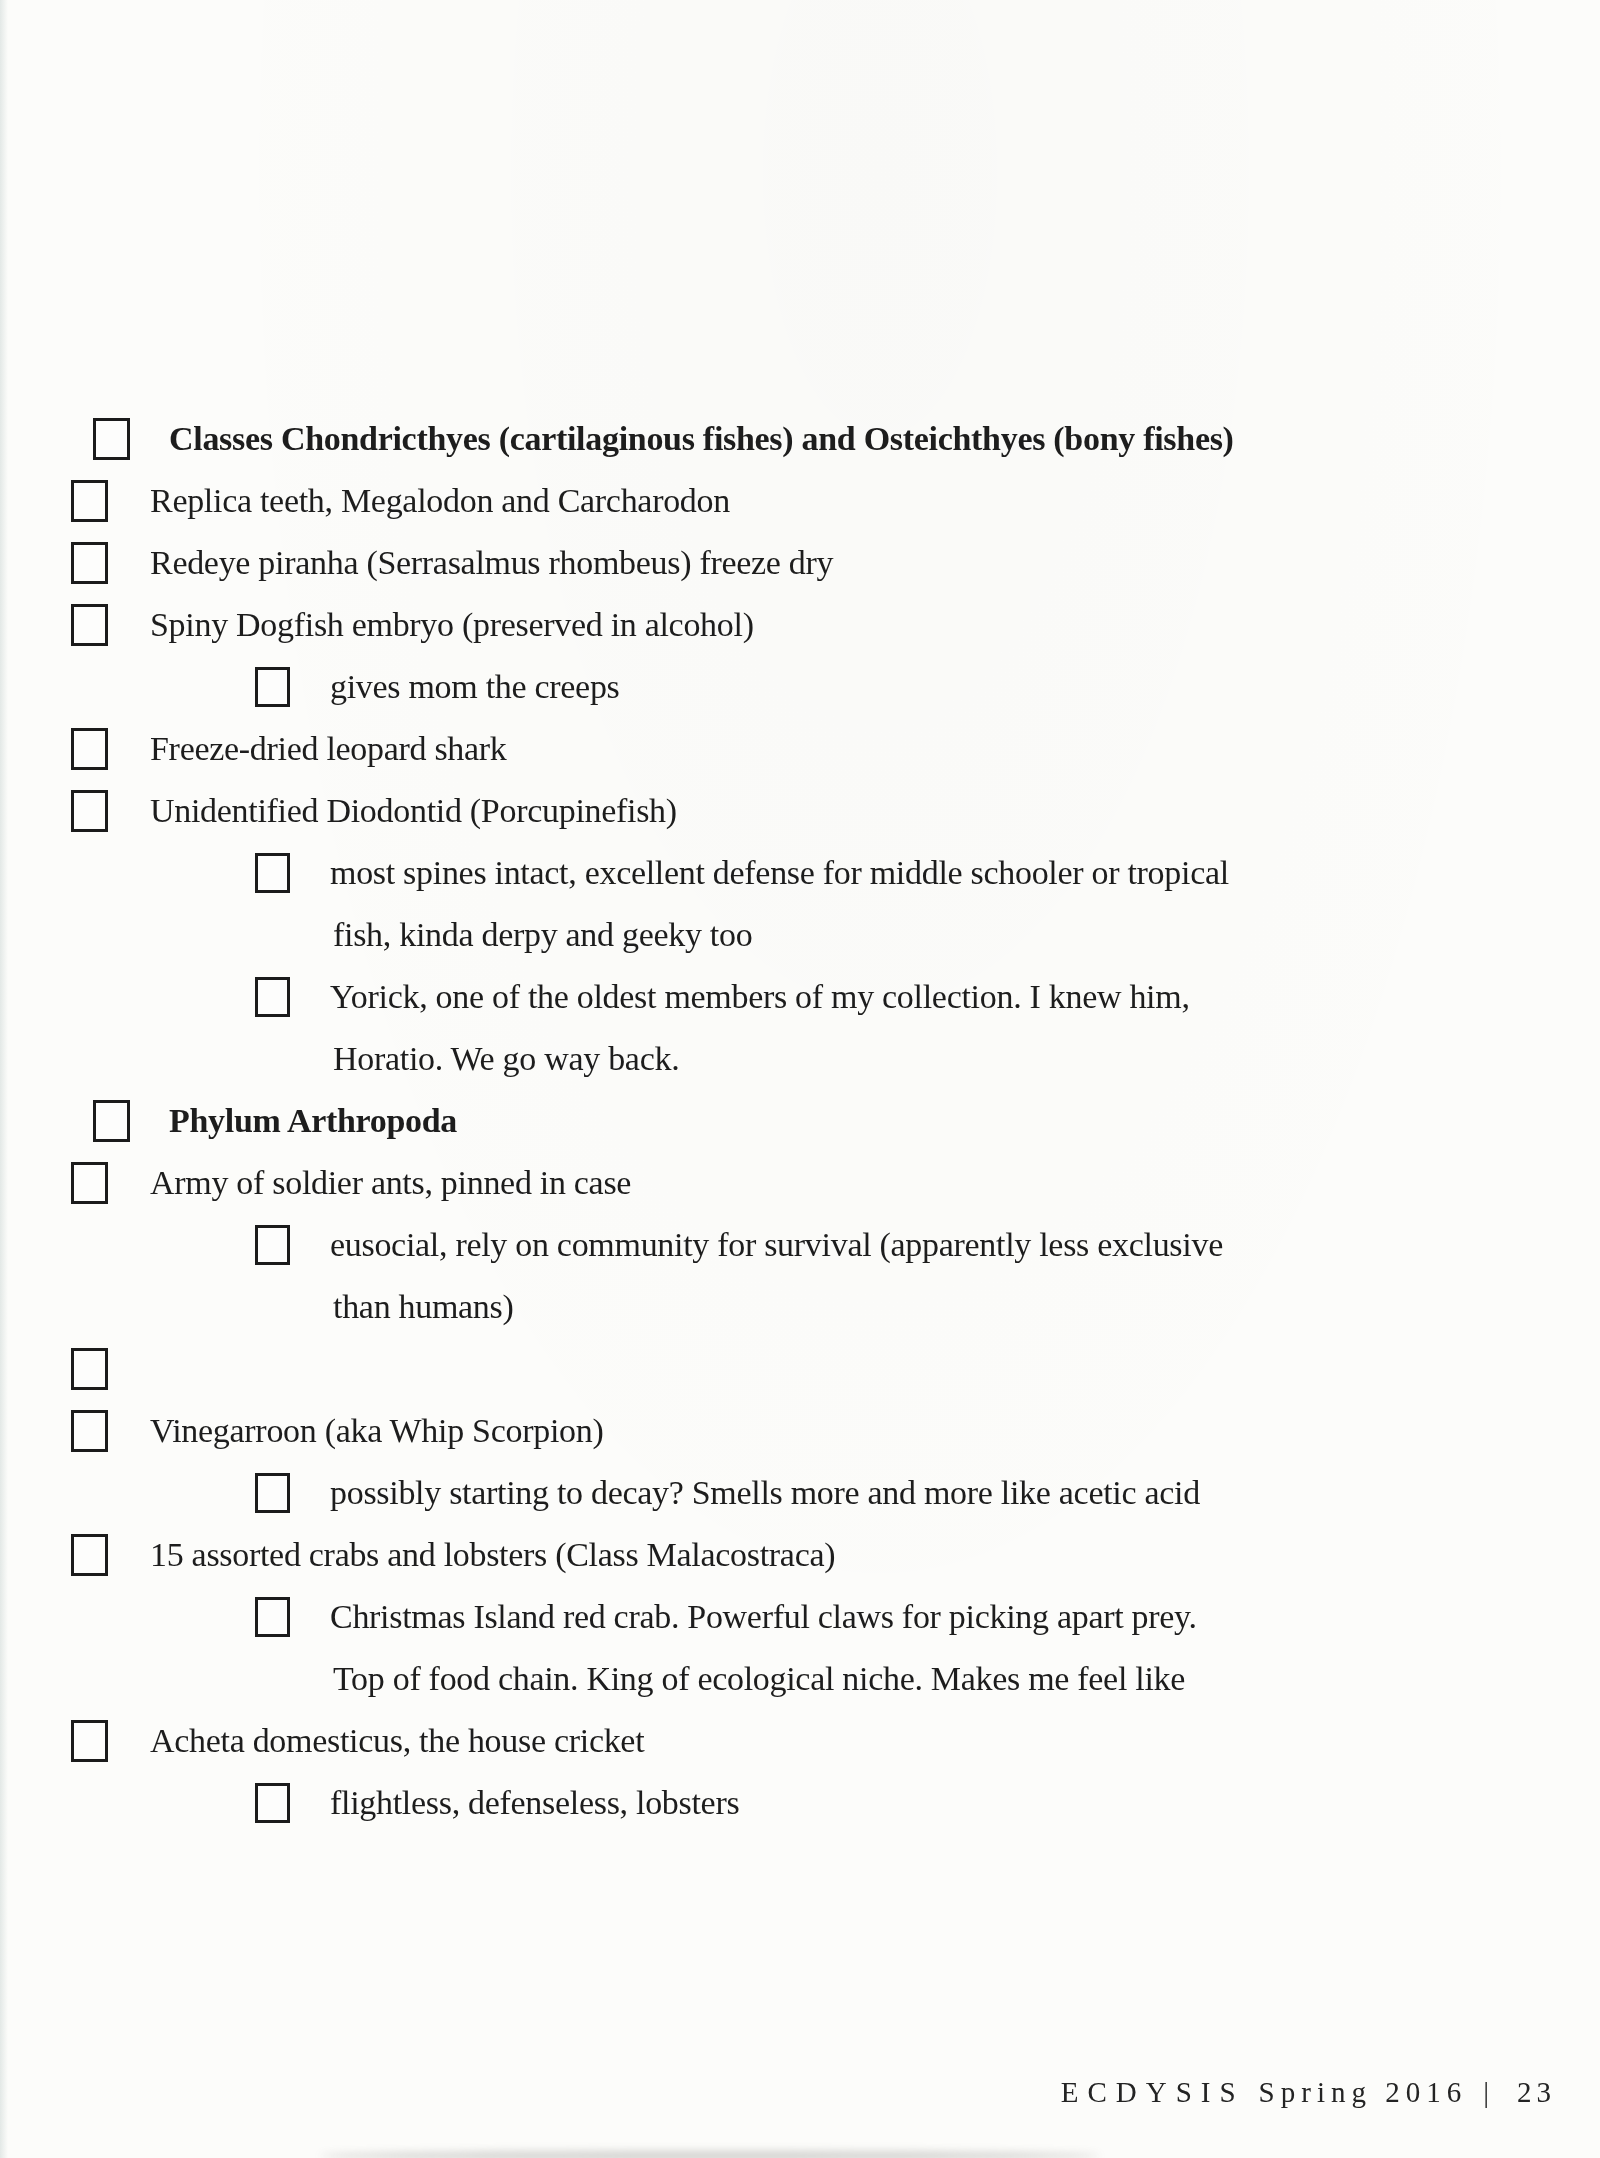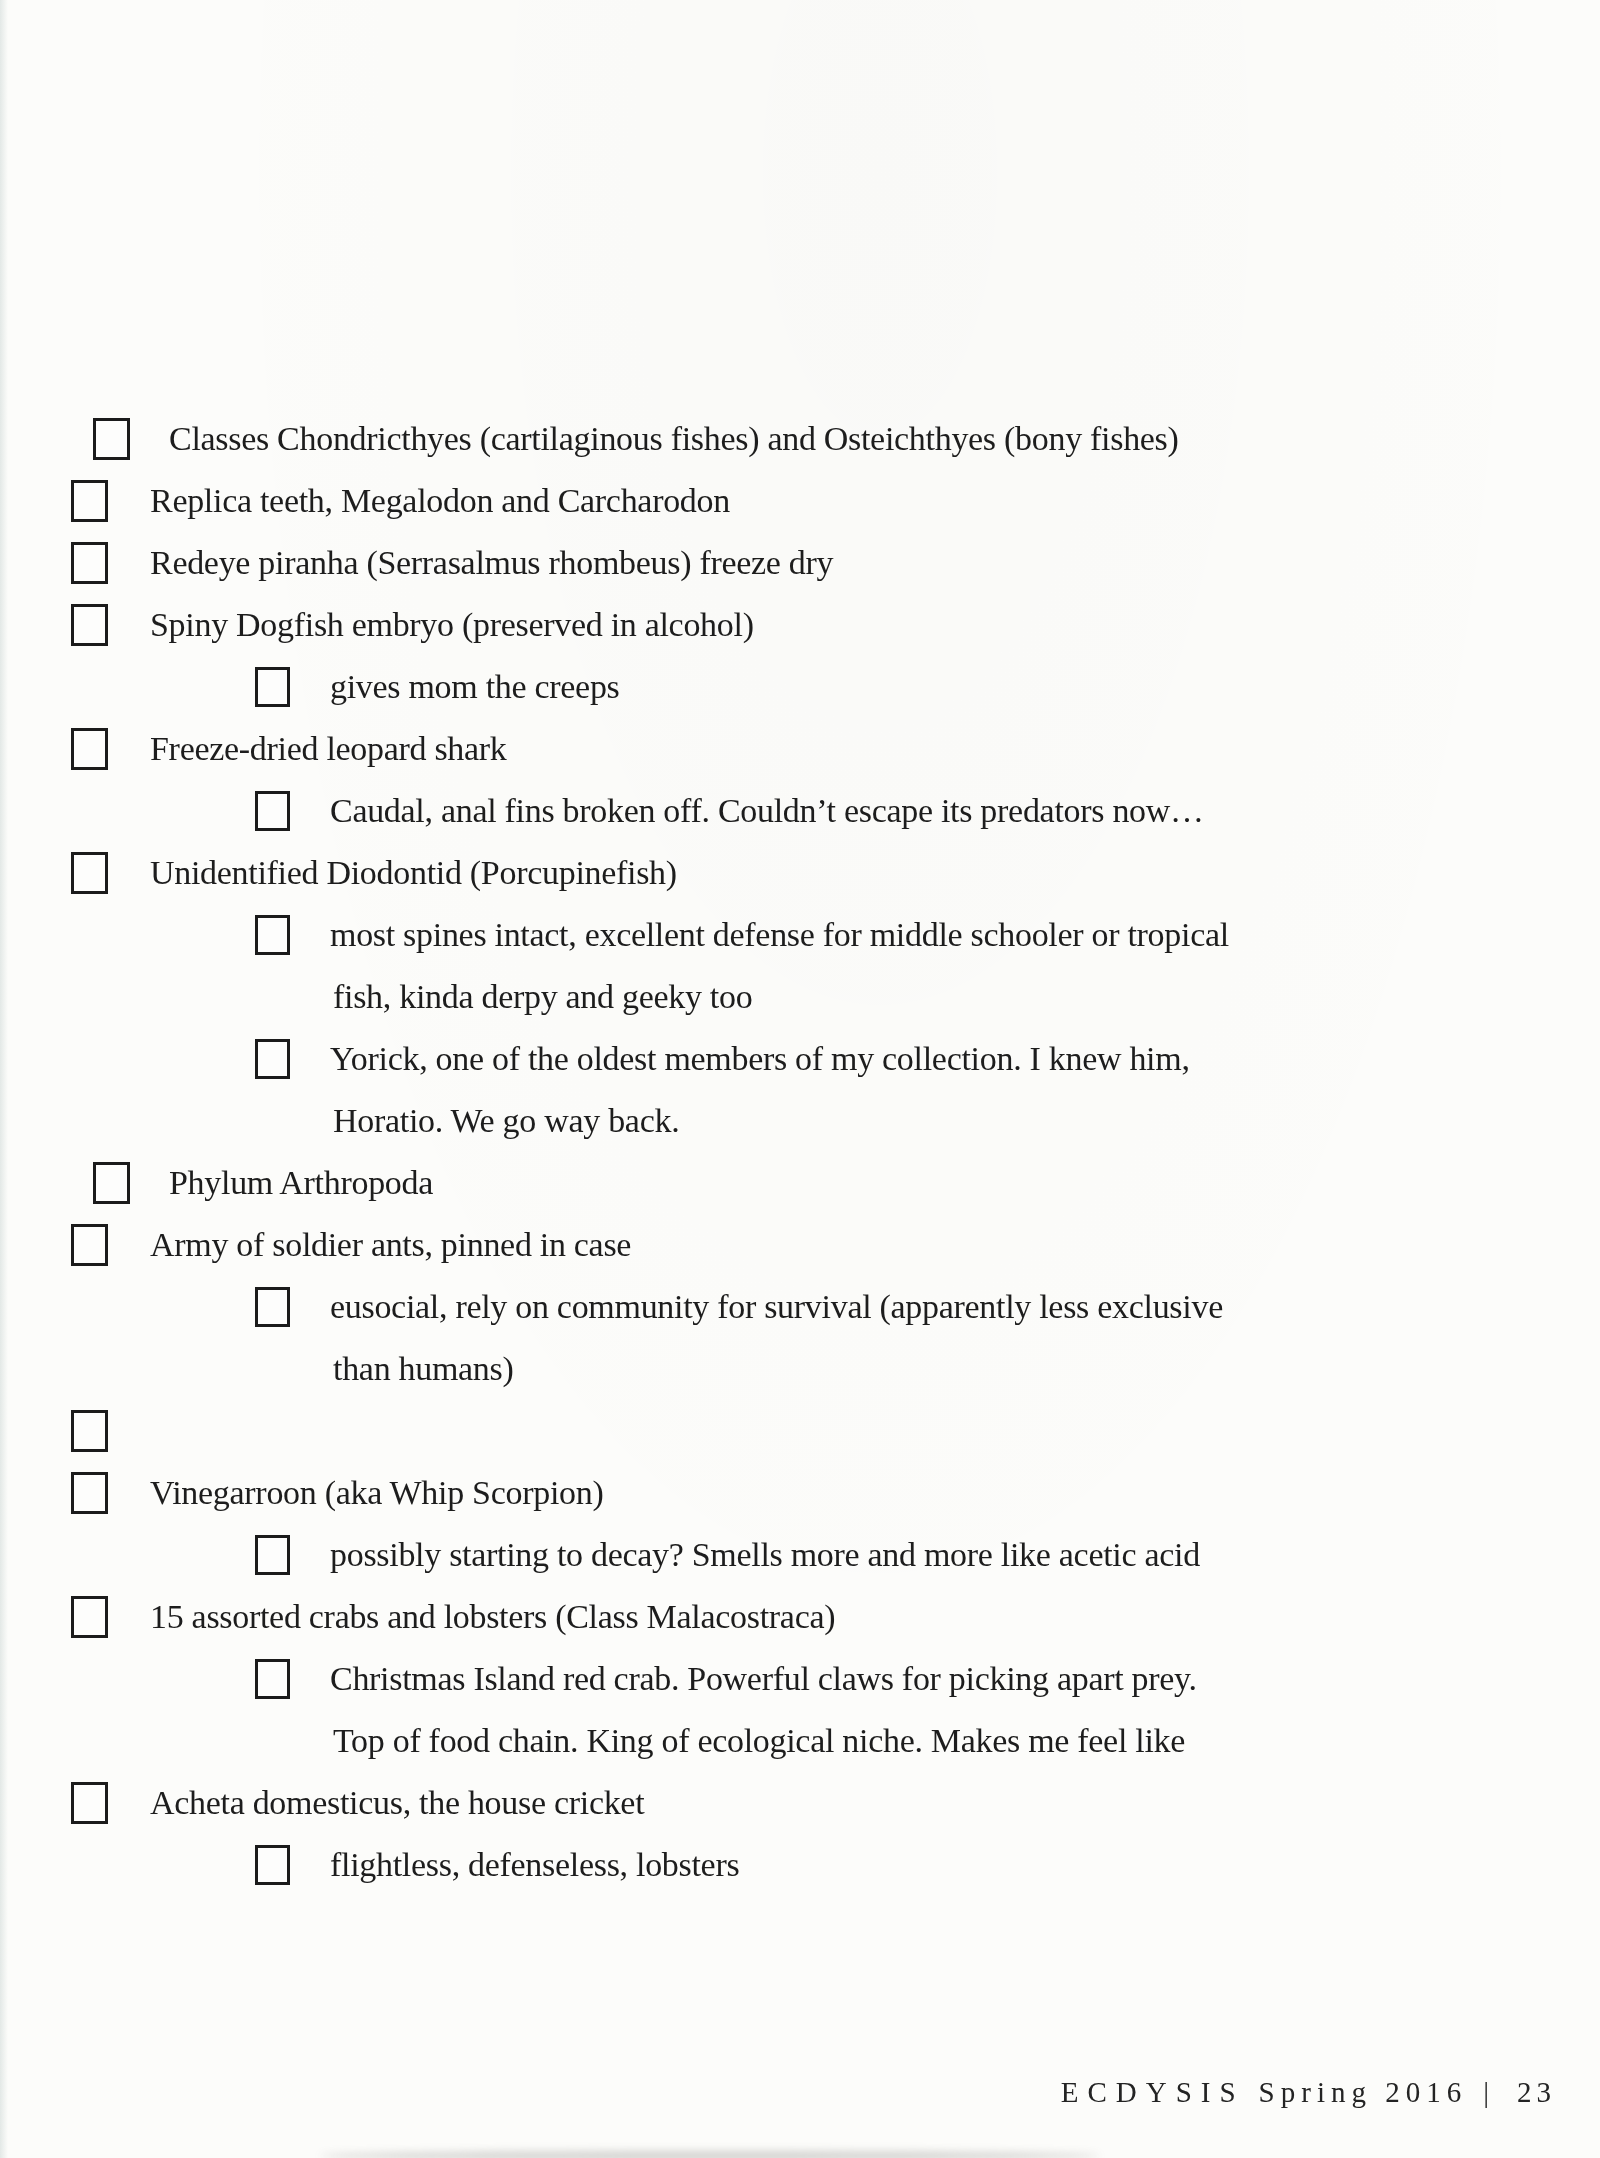--- a/index.html
+++ b/index.html
@@ -47,21 +47,21 @@
     top: 408px;
     left: 0;
     width: 1600px;
   }
   .row {
     height: 62px;
     display: flex;
     align-items: center;
     white-space: nowrap;
   }
-  .lvl0 { padding-left: 93px; }
+  .lvl0 { padding-left: 93px; font-weight: bold; }
   .lvl1 { padding-left: 71px; }
   .lvl2 { padding-left: 255px; }
   .row.cont.lvl2 { padding-left: 333px; }
   .cb {
     flex: 0 0 auto;
     width: 31px;
     height: 36px;
     border: 3px solid #1b1b1b;
     background: #fdfdfc;
     margin-right: 39px;
@@ -109,24 +109,20 @@
         <span class="cb"></span>
         <span class="txt">Spiny Dogfish embryo (preserved in alcohol)</span>
       </div>
       <div class="row lvl2">
         <span class="cb"></span>
         <span class="txt">gives mom the creeps</span>
       </div>
       <div class="row lvl1">
         <span class="cb"></span>
         <span class="txt">Freeze-dried leopard shark</span>
-      </div>
-      <div class="row lvl2">
-        <span class="cb"></span>
-        <span class="txt">Caudal, anal fins broken off. Couldn’t escape its predators now…</span>
       </div>
       <div class="row lvl1">
         <span class="cb"></span>
         <span class="txt">Unidentified Diodontid (Porcupinefish)</span>
       </div>
       <div class="row lvl2">
         <span class="cb"></span>
         <span class="txt">most spines intact, excellent defense for middle schooler or tropical</span>
       </div>
       <div class="row lvl2 cont">

